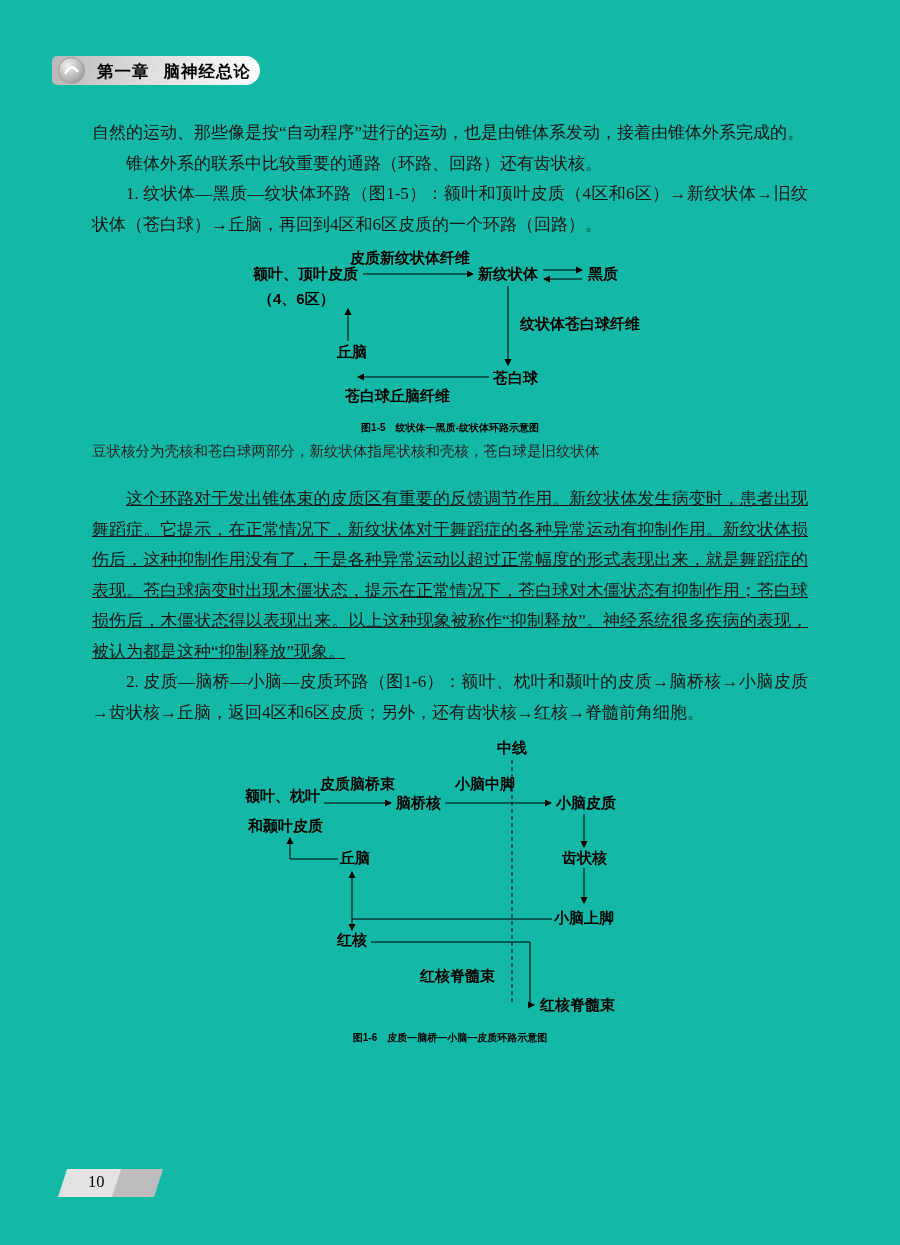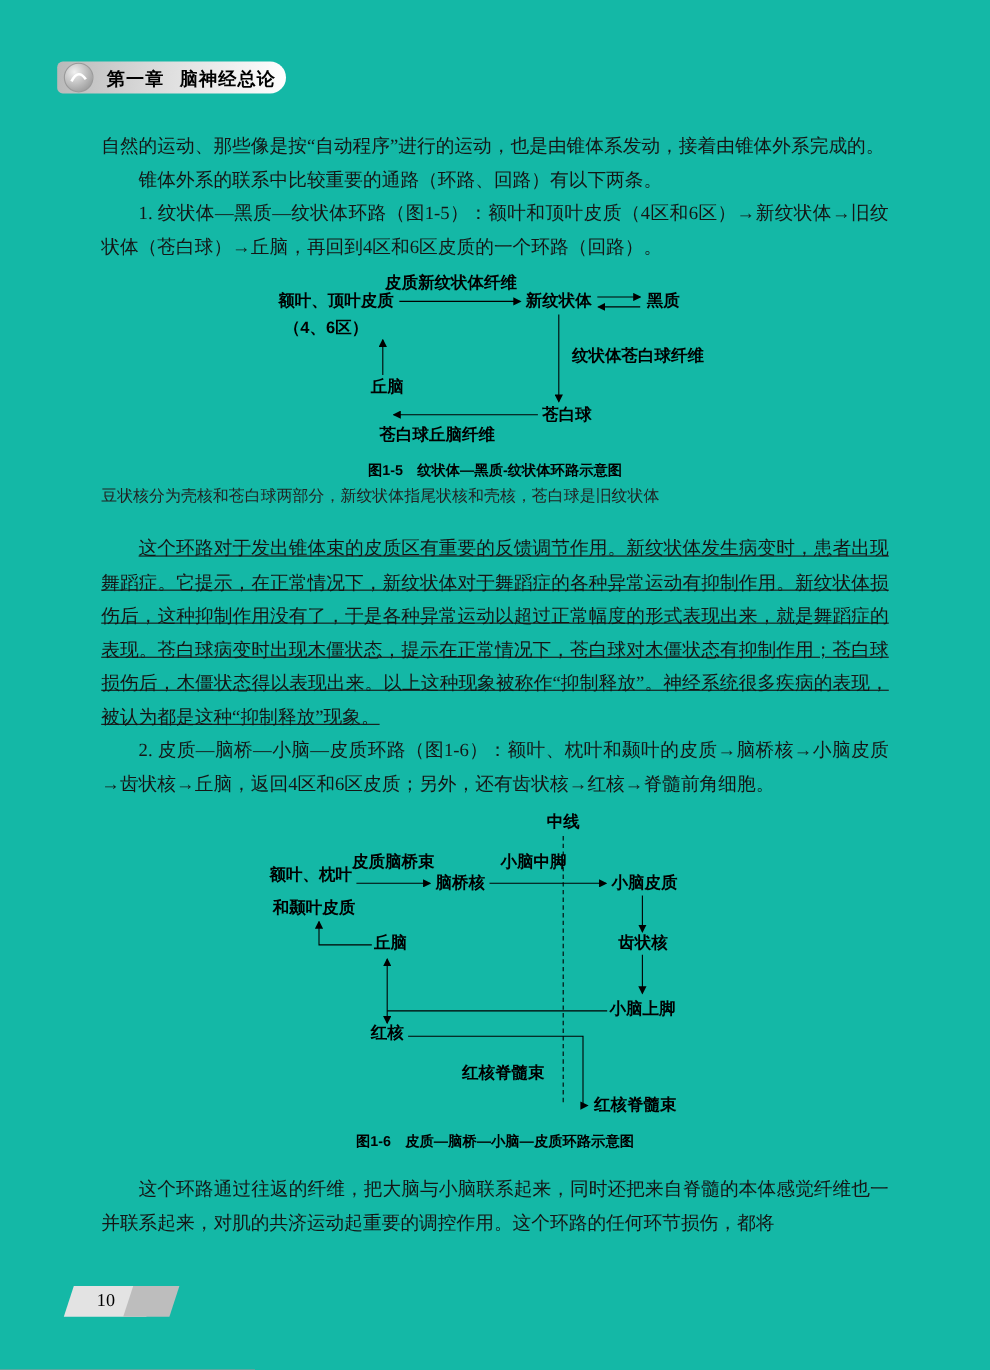--- a/index.html
+++ b/index.html
@@ -27,21 +27,21 @@
 
   
   .fig{position:relative;width:716px;}
   .fig-diagram{position:relative;width:716px;margin-top:10px;}
   .fig1 .fig-diagram{height:160px;}
   .fig2 .fig-diagram{height:280px;}
   .fig svg.wires{position:absolute;left:0;top:0;}
   .dlabel{position:absolute;font-family:"Liberation Sans","DejaVu Sans",sans-serif;font-weight:bold;
       font-size:15px;line-height:16px;white-space:nowrap;color:#000;}
   .fig-caption{margin-top:6px;text-align:center;font-family:"Liberation Sans","DejaVu Sans",sans-serif;
-      font-weight:bold;font-size:13px;line-height:24px;color:#000;text-indent:0;}
+      font-weight:bold;font-size:10px;line-height:24px;color:#000;text-indent:0;}
   .fig2 .fig-caption{margin-top:8px;}
   .fig-note{text-align:left;font-size:14.5px;line-height:22px;color:#222;text-indent:0;}
 
   
   .footer-band-light{position:absolute;left:58px;top:1169px;width:75px;height:28px;background:#e3e3e3;
       transform:skewX(-18deg);transform-origin:bottom left;}
   .footer-band-dark{position:absolute;left:112px;top:1169px;width:42px;height:28px;background:#bdbdbd;
       transform:skewX(-18deg);transform-origin:bottom left;}
   .footer-page{position:absolute;left:88px;top:1172px;font-size:16.5px;color:#000;}
 </style>
@@ -55,21 +55,21 @@
     <svg width="25" height="25" viewBox="0 0 25 25">
       <path d="M6 16 Q12 4 19 14" stroke="#ffffff" stroke-width="2.4" fill="none"></path>
     </svg>
   </div>
   <div class="header-title">
     <span>第一章</span><span class="gap"></span><span>脑神经总论</span>
   </div>
 
   <div class="content">
     <p class="noindent">自然的运动、那些像是按“自动程序”进行的运动，也是由锥体系发动，接着由锥体外系完成的。</p>
-    <p>锥体外系的联系中比较重要的通路（环路、回路）有以下两条。</p>
+    <p>锥体外系的联系中比较重要的通路（环路、回路）还有齿状核。</p>
     <p>1. 纹状体—黑质—纹状体环路（图1-5）：额叶和顶叶皮质（4区和6区）→新纹状体→旧纹状体（苍白球）→丘脑，再回到4区和6区皮质的一个环路（回路）。</p>
 
     <div class="fig fig1">
       <div class="fig-diagram">
         <svg class="wires" width="716" height="160">
           <defs>
             <marker id="m1" viewBox="0 0 10 10" refX="8.5" refY="5" markerWidth="7.5" markerHeight="7.5" orient="auto-start-reverse">
               <path d="M0,0 L10,5 L0,10 z" fill="#000"></path>
             </marker>
           </defs>
@@ -126,20 +126,19 @@
         <span class="dlabel" style="left:470px;top:112px">齿状核</span>
         <span class="dlabel" style="left:462px;top:172px">小脑上脚</span>
         <span class="dlabel" style="left:248px;top:112px">丘脑</span>
         <span class="dlabel" style="left:245px;top:194px">红核</span>
         <span class="dlabel" style="left:328px;top:230px">红核脊髓束</span>
         <span class="dlabel" style="left:448px;top:259px">红核脊髓束</span>
       </div>
       <div class="fig-caption">图1-6　皮质—脑桥—小脑—皮质环路示意图</div>
     </div>
 
-    <p class="mt16">这个环路通过往返的纤维，把大脑与小脑联系起来，同时还把来自脊髓的本体感觉纤维也一并联系起来，对肌的共济运动起重要的调控作用。这个环路的任何环节损伤，都将</p>
   </div>
 
   <div class="footer-band-light"></div>
   <div class="footer-band-dark"></div>
   <div class="footer-page">10</div>
 
 </div>
 
 </body></html>

